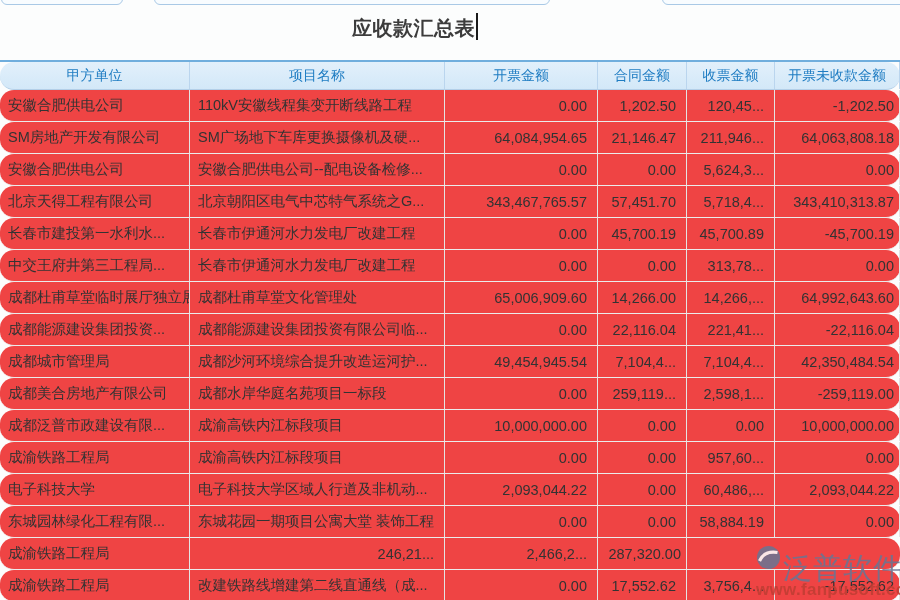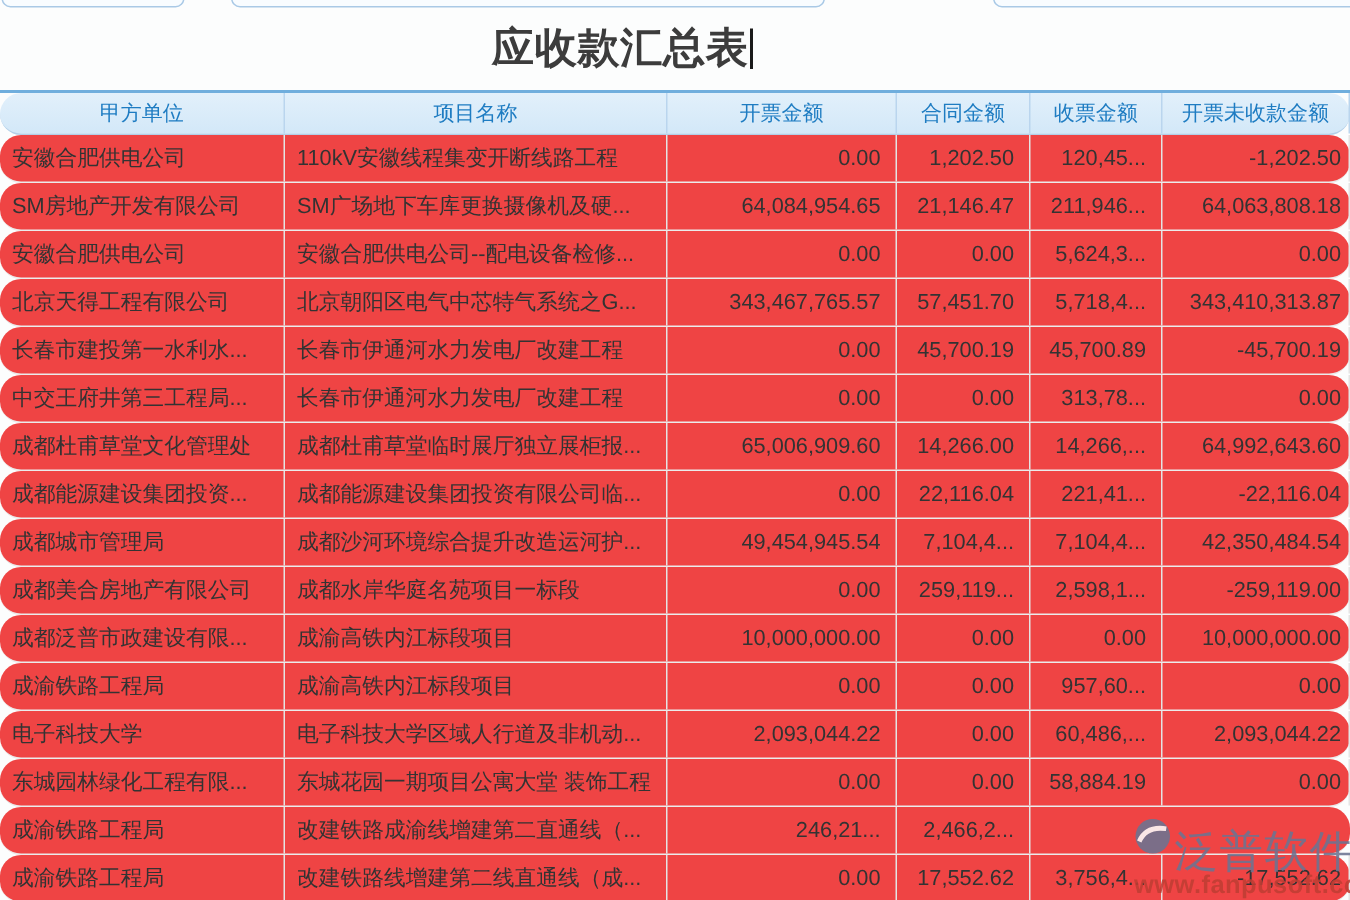--- a/index.html
+++ b/index.html
@@ -21,21 +21,21 @@
   .topbox.b2 { left: 154px; width: 394px; }
   .topbox.b3 { left: 662px; width: 250px; }
 
   
   .title-band {
     position: absolute; top: 0; left: 0; width: 830px; height: 58px;
     text-align: center; padding-top: 13px; box-sizing: border-box;
   }
   .page-title {
     display: inline; margin: 0;
-    font-size: 28px; font-weight: bold; color: #3c3c3c;
+    font-size: 20px; font-weight: bold; color: #3c3c3c;
     letter-spacing: 0.5px;
   }
   .caret {
     display: inline-block; width: 2px; height: 27px;
     background: #1a1a1a; vertical-align: -5px; margin-left: 1px;
   }
 
   
   .tbl {
     position: absolute; top: 60px; left: 0; width: 900px;
@@ -152,22 +152,22 @@
       </div>
       <div class="grid-row tr">
         <div class="td">中交王府井第三工程局...</div>
         <div class="td">长春市伊通河水力发电厂改建工程</div>
         <div class="td num">0.00</div>
         <div class="td num">0.00</div>
         <div class="td num">313,78...</div>
         <div class="td num last">0.00</div>
       </div>
       <div class="grid-row tr">
+        <div class="td">成都杜甫草堂临时展厅独立展柜报...</div>
         <div class="td">成都杜甫草堂文化管理处</div>
-        <div class="td">成都杜甫草堂临时展厅独立展柜报...</div>
         <div class="td num">65,006,909.60</div>
         <div class="td num">14,266.00</div>
         <div class="td num">14,266,...</div>
         <div class="td num last">64,992,643.60</div>
       </div>
       <div class="grid-row tr">
         <div class="td">成都能源建设集团投资...</div>
         <div class="td">成都能源建设集团投资有限公司临...</div>
         <div class="td num">0.00</div>
         <div class="td num">22,116.04</div>
@@ -217,23 +217,23 @@
       <div class="grid-row tr">
         <div class="td">东城园林绿化工程有限...</div>
         <div class="td">东城花园一期项目公寓大堂 装饰工程</div>
         <div class="td num">0.00</div>
         <div class="td num">0.00</div>
         <div class="td num">58,884.19</div>
         <div class="td num last">0.00</div>
       </div>
       <div class="grid-row tr">
         <div class="td">成渝铁路工程局</div>
-        <div class="td">改建铁路成渝线增建第二直通线（...</div>
         <div class="td num">246,21...</div>
         <div class="td num">2,466,2...</div>
+        <div class="td num last">287,320.00</div>
       </div>
       <div class="grid-row tr">
         <div class="td">成渝铁路工程局</div>
         <div class="td">改建铁路线增建第二线直通线（成...</div>
         <div class="td num">0.00</div>
         <div class="td num">17,552.62</div>
         <div class="td num">3,756,4...</div>
         <div class="td num last">-17,552.62</div>
       </div>
     </div>

